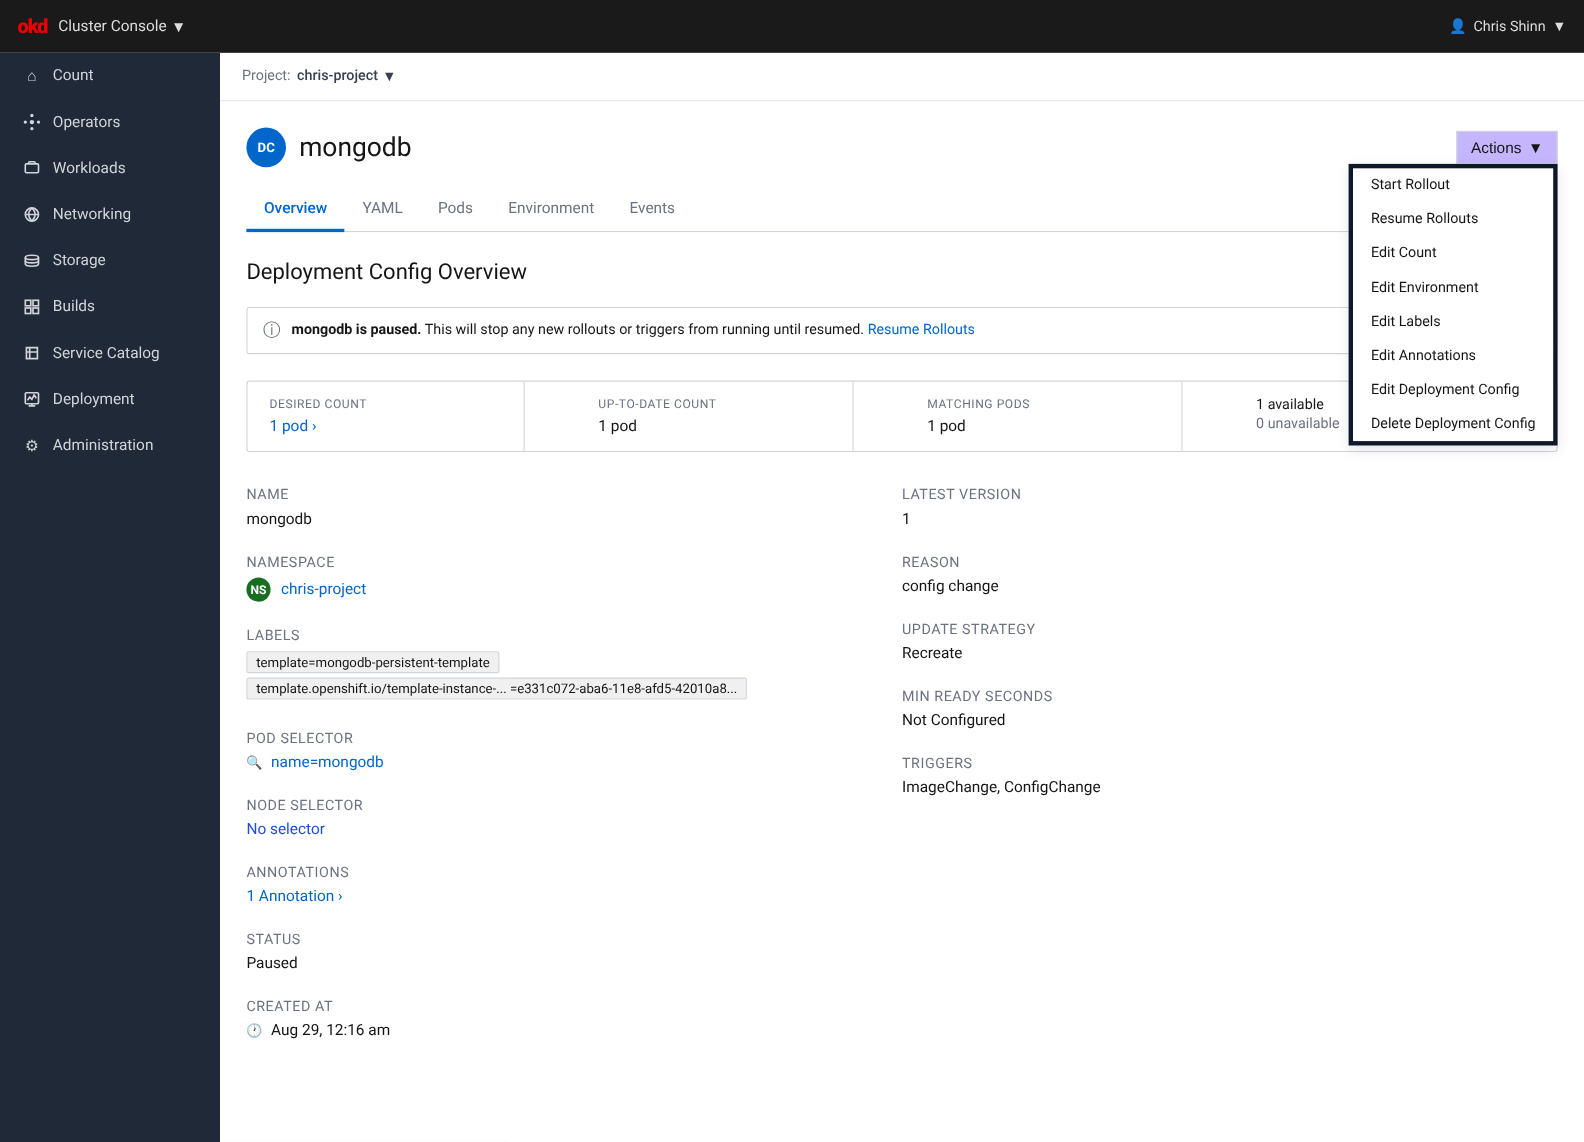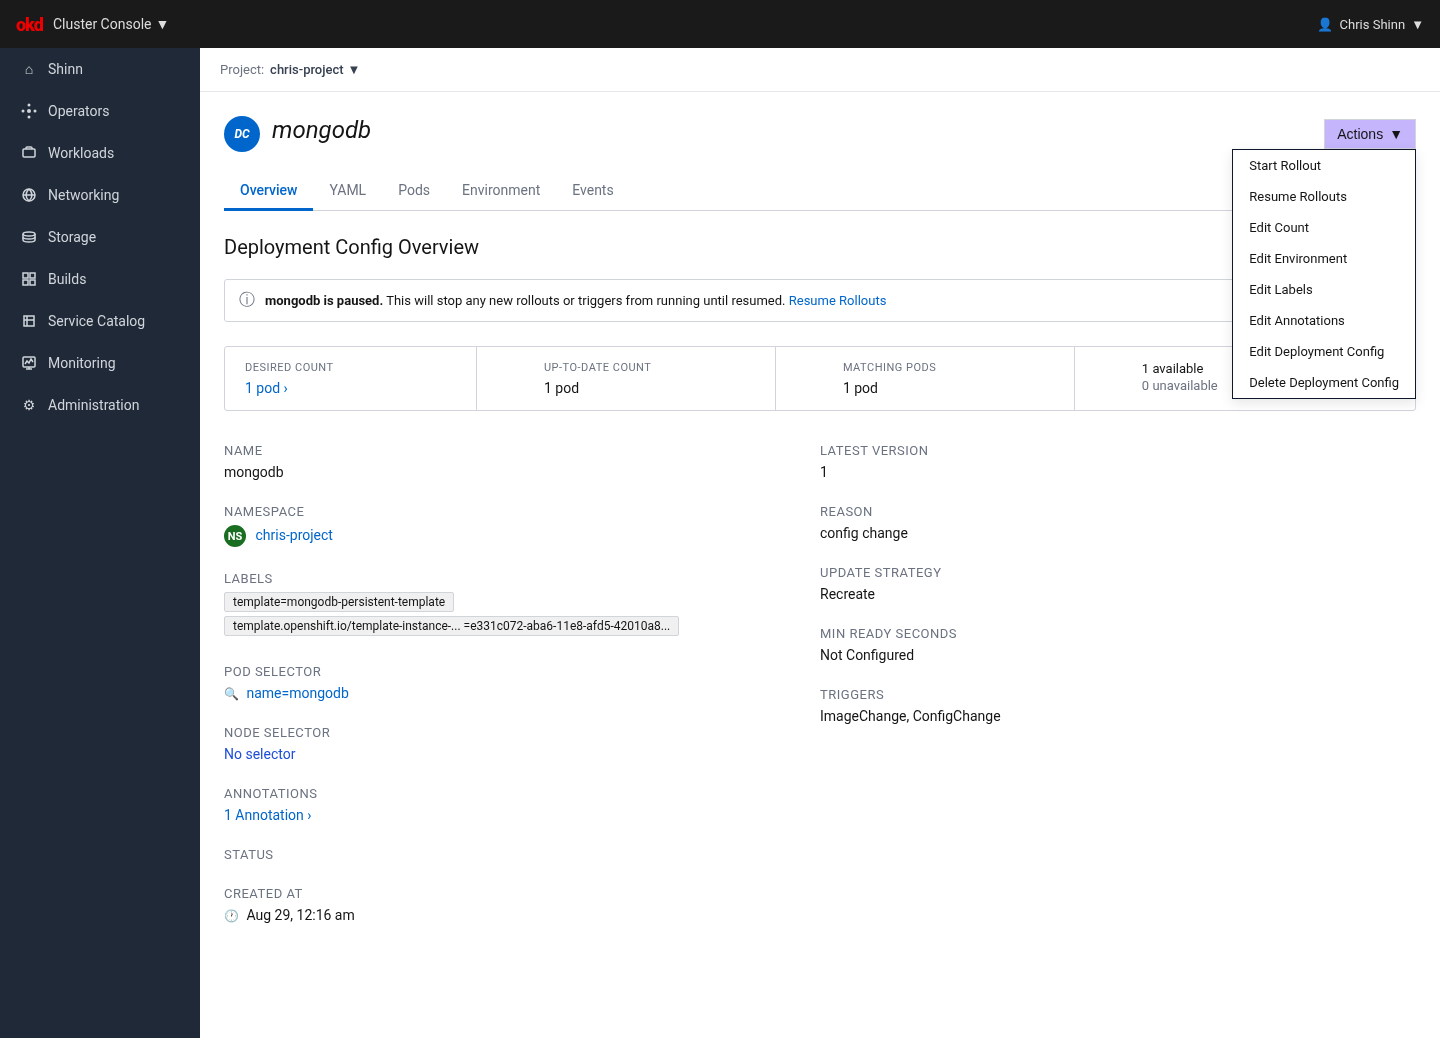--- a/index.html
+++ b/index.html
@@ -39,38 +39,38 @@
     .project-name { font-size: 13px; color: #374151; font-weight: 500; display: flex; align-items: center; gap: 4px; cursor: pointer; }
 
     
     .main-content {
       margin-top: 92px; margin-left: 200px;
       background: #fff; min-height: calc(100vh - 92px); padding: 24px;
     }
 
     
     .page-header { display: flex; align-items: center; justify-content: space-between; margin-bottom: 20px; }
-    .page-title-row { display: flex; gap: 12px; font-style: italic; }
+    .page-title-row { display: flex; align-items: center; gap: 12px; }
     .dc-badge {
       background: #0066cc; color: #fff; font-weight: 700; font-size: 12px;
       border-radius: 50%; width: 36px; height: 36px; display: flex; align-items: center; justify-content: center;
     }
     .page-title { font-size: 24px; font-weight: 400; color: #151515; }
 
     
     .actions-btn {
       display: flex; align-items: center; gap: 6px; border: 1px solid #d1d5db;
       background: #c4b5fd; padding: 6px 12px; cursor: pointer; font-size: 14px; color: #151515;
       position: relative;
     }
 
     
     .dropdown-menu {
       position: absolute; top: 100%; right: 0; background: #fff;
-      border: 1px solid #0f172a; box-shadow: 0 4px 12px rgba(0,0,0,0.1);
+      border: 4px solid #0f172a; box-shadow: 0 4px 12px rgba(0,0,0,0.1);
       z-index: 200; min-width: 180px;
     }
     .dropdown-item {
       padding: 8px 16px; font-size: 13px; cursor: pointer; color: #151515;
       white-space: nowrap;
     }
 
     
     .tabs { display: flex; border-bottom: 1px solid #d1d5db; margin-bottom: 24px; }
     .tab {
@@ -140,21 +140,21 @@
   <div class="top-nav-right">
     <span>👤</span>
     <span>Chris Shinn</span>
     <span>▼</span>
   </div>
 </nav>
 
 <aside class="sidebar">
   <div class="sidebar-item">
     <span class="sidebar-icon">⌂</span>
-    <span>Shinn</span>
+    <span>Count</span>
   </div>
   <div class="sidebar-item">
     <span class="sidebar-icon">
       <svg width="16" height="16" viewBox="0 0 16 16" fill="currentColor">
           <circle cx="8" cy="8" r="2"></circle>
           <circle cx="8" cy="2" r="1.5"></circle>
           <circle cx="8" cy="14" r="1.5"></circle>
           <circle cx="2" cy="8" r="1.5"></circle>
           <circle cx="14" cy="8" r="1.5"></circle>
         </svg>
@@ -210,21 +210,21 @@
     <span>Service Catalog</span>
   </div>
   <div class="sidebar-item">
     <span class="sidebar-icon">
       <svg width="16" height="16" viewBox="0 0 16 16" fill="none" stroke="currentColor" stroke-width="1.5">
           <rect x="2" y="2" width="12" height="10" rx="1"></rect>
           <path d="M5 14h6M8 12v2"></path>
           <path d="M4 9l2-3 2 2 2-4 2 3"></path>
         </svg>
     </span>
-    <span>Monitoring</span>
+    <span>Deployment</span>
   </div>
   <div class="sidebar-item">
     <span class="sidebar-icon">⚙</span>
     <span>Administration</span>
   </div>
 </aside>
 
 <div class="project-bar">
   <span class="project-label">Project:</span>
   <span class="project-name">
@@ -327,20 +327,21 @@
       <div class="detail-section">
         <div class="detail-label">NODE SELECTOR</div>
         <div class="detail-value" style="color:#1d4ed8;">No selector</div>
       </div>
       <div class="detail-section">
         <div class="detail-label">ANNOTATIONS</div>
         <a class="detail-value link">1 Annotation ›</a>
       </div>
       <div class="detail-section">
         <div class="detail-label">STATUS</div>
+        <div class="detail-value">Paused</div>
       </div>
       <div class="detail-section">
         <div class="detail-label">CREATED AT</div>
         <div class="detail-value">
           <span class="clock-icon">🕐</span>
           <span>Aug 29, 12:16 am</span>
         </div>
       </div>
     </div>
 

